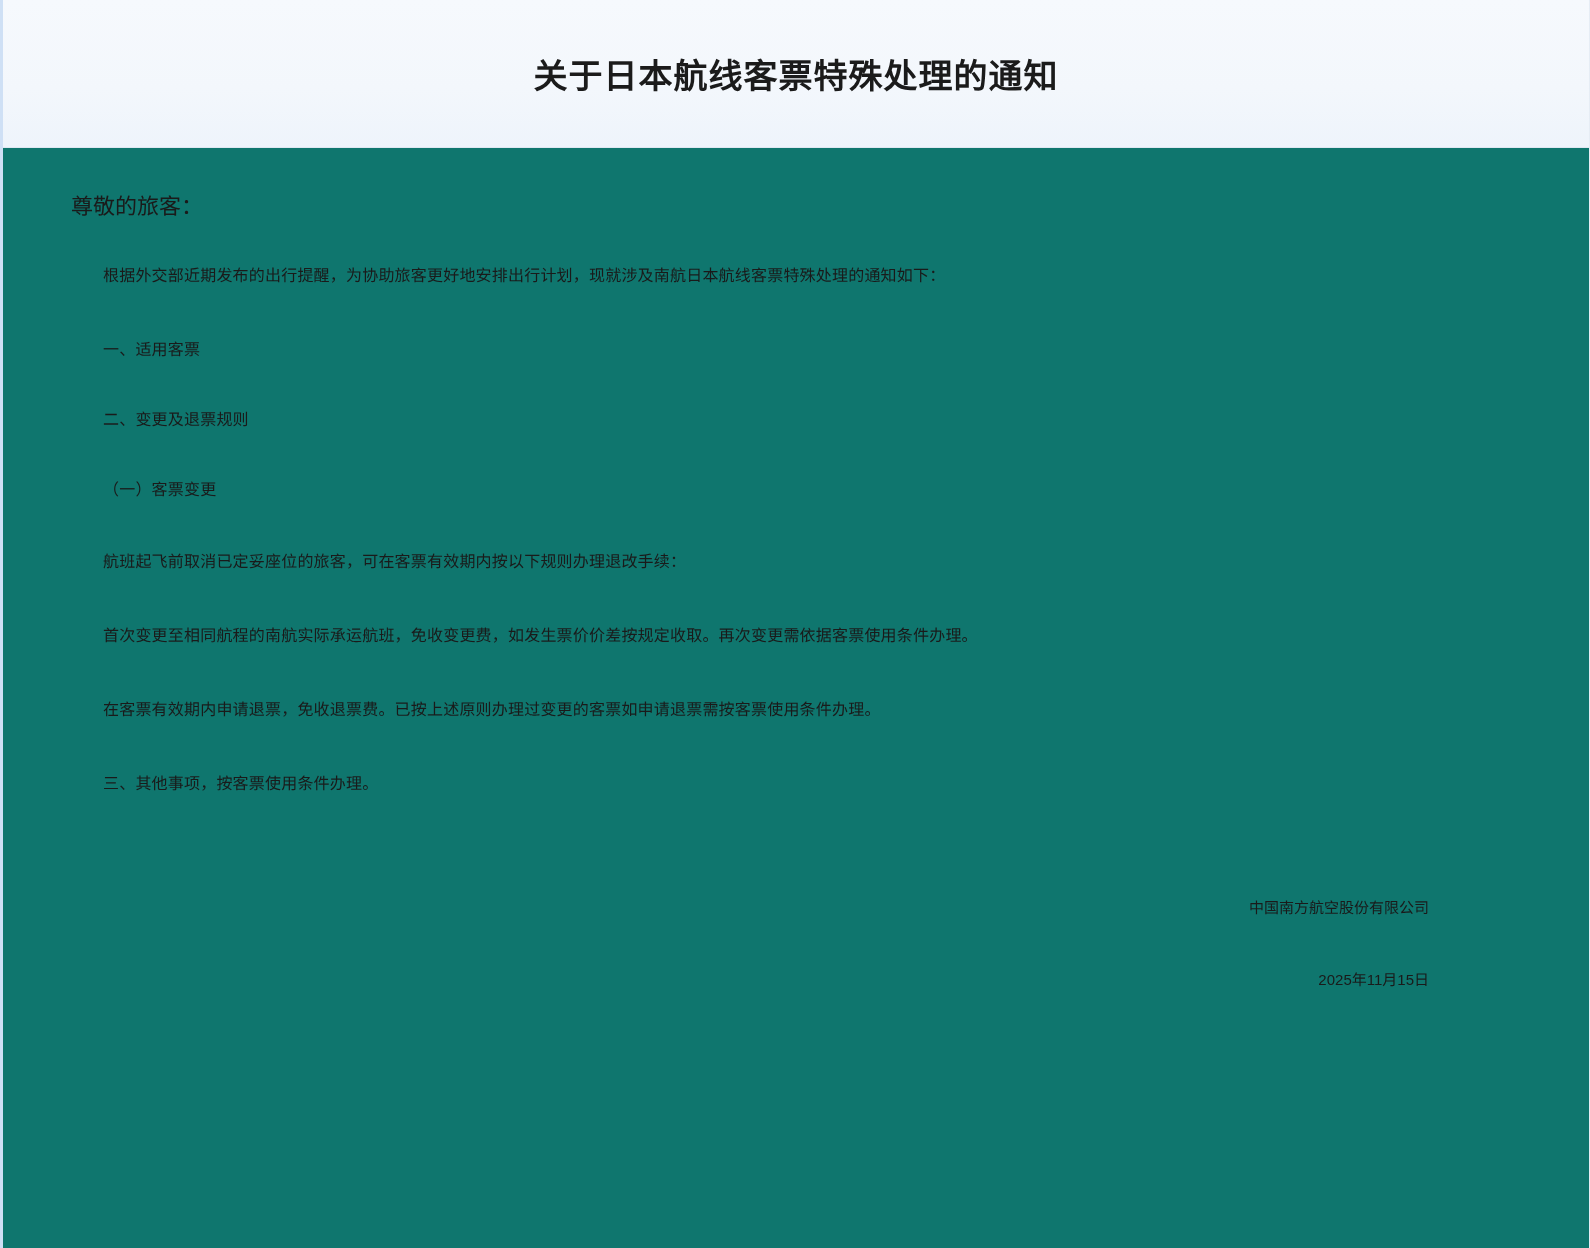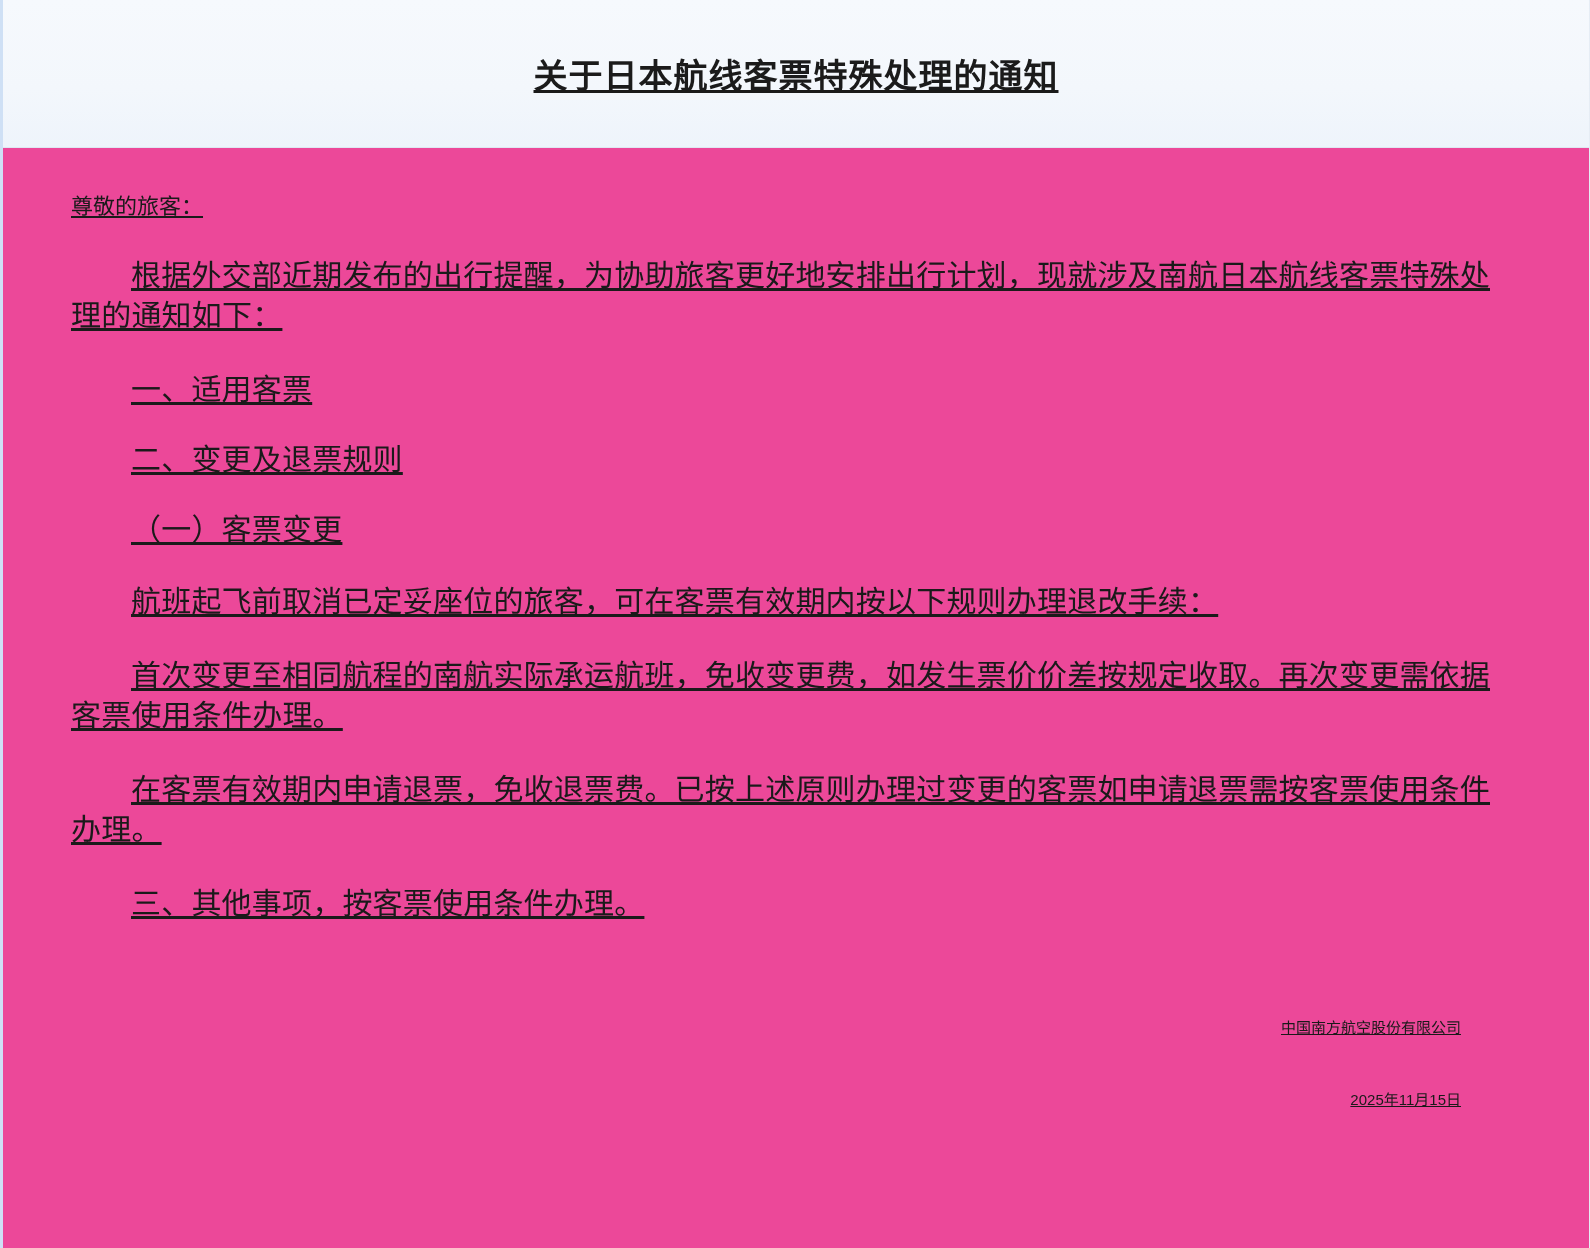--- a/index.html
+++ b/index.html
@@ -13,25 +13,24 @@
     font-family: "Liberation Sans", "DejaVu Sans", sans-serif;
     color: #1a1a1a;
     -webkit-font-smoothing: antialiased;
   }
 
   .notice-page {
     position: relative;
     width: 1590px;
     height: 1248px;
     box-sizing: border-box;
-    background: #ec4899;
+    background: #0f766e;
     border-left: 3px solid #cfe0f5;
     border-right: 1px solid #e6edf5;
     overflow: hidden;
-    text-decoration: underline;
   }
 
   .notice-header {
     box-sizing: border-box;
     width: 100%;
     height: 148px;
     background: linear-gradient(180deg, #f6f9fd 0%, #f3f7fc 60%, #eef4fb 100%);
     border-bottom: 1px solid #dfe8f2;
     display: flex;
     align-items: center;
@@ -41,31 +40,31 @@
   .notice-title {
     font-size: 34px;
     font-weight: bold;
     letter-spacing: 1px;
     color: #1b1b1b;
     text-align: center;
   }
 
   .notice-body {
     box-sizing: border-box;
-    padding: 42px 76px 0 68px;
+    padding: 42px 108px 0 68px;
   }
 
   .salutation {
     font-size: 22px;
     line-height: 34px;
     margin: 0 0 32px 0;
   }
 
   .para {
-    font-size: 30px;
+    font-size: 16px;
     line-height: 40px;
     margin: 0 0 34px 0;
     text-indent: 2em;
     letter-spacing: 0.2px;
   }
 
   .para.section-head {
     margin-bottom: 30px;
   }
 

